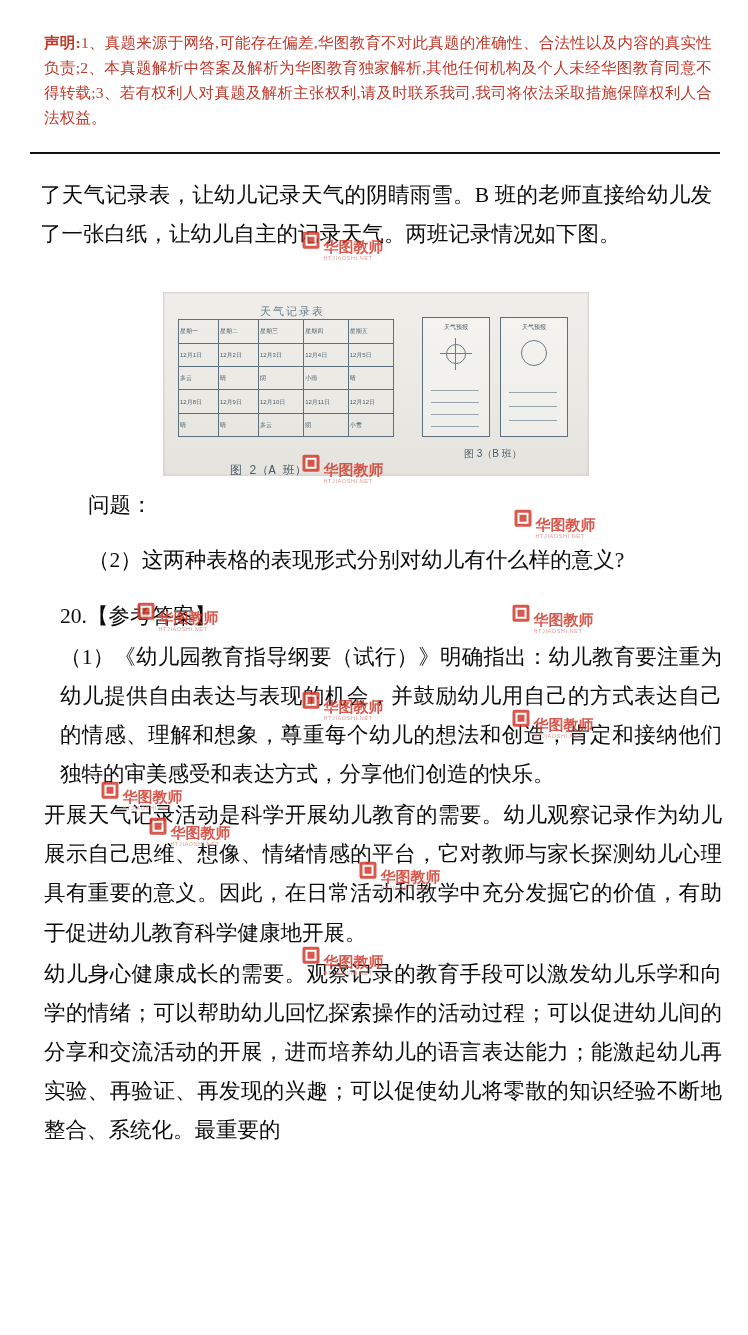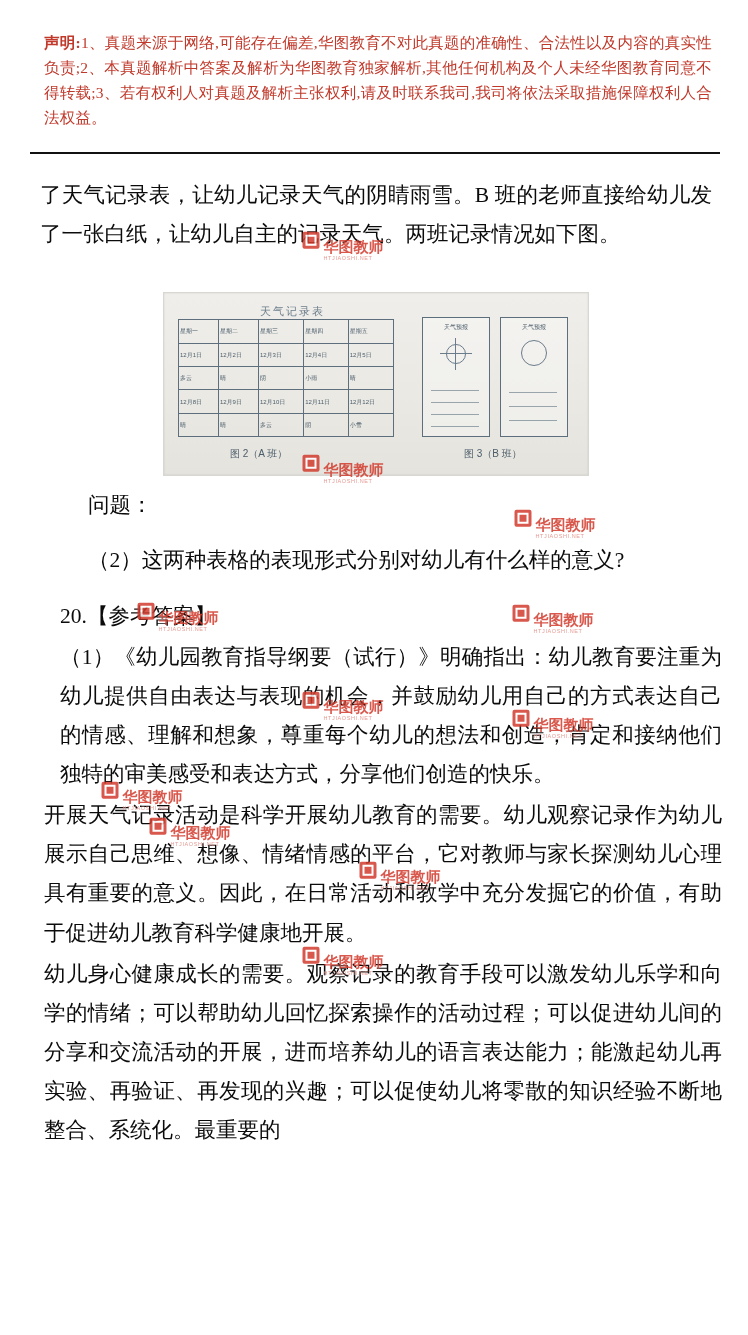--- a/index.html
+++ b/index.html
@@ -105,24 +105,24 @@
     color: #4b5c6a;
     line-height: 1;
     padding: 1px;
     font-family: "Liberation Sans", sans-serif;
     overflow: hidden;
     white-space: nowrap;
   }
   .fig-cap-left {
     position: absolute;
     left: 66px;
-    top: 152px;
-    font-size: 10px;
+    top: 168px;
+    font-size: 12px;
     color: #4b5c6a;
-    font-family: Liberation Sans, sans-serif;
+    font-family: Liberation Mono, monospace;
   }
   .fig-cap-right {
     position: absolute;
     left: 300px;
     top: 152px;
     font-size: 10px;
     color: #4b5c6a;
     font-family: "Liberation Sans", sans-serif;
   }
   .card {

